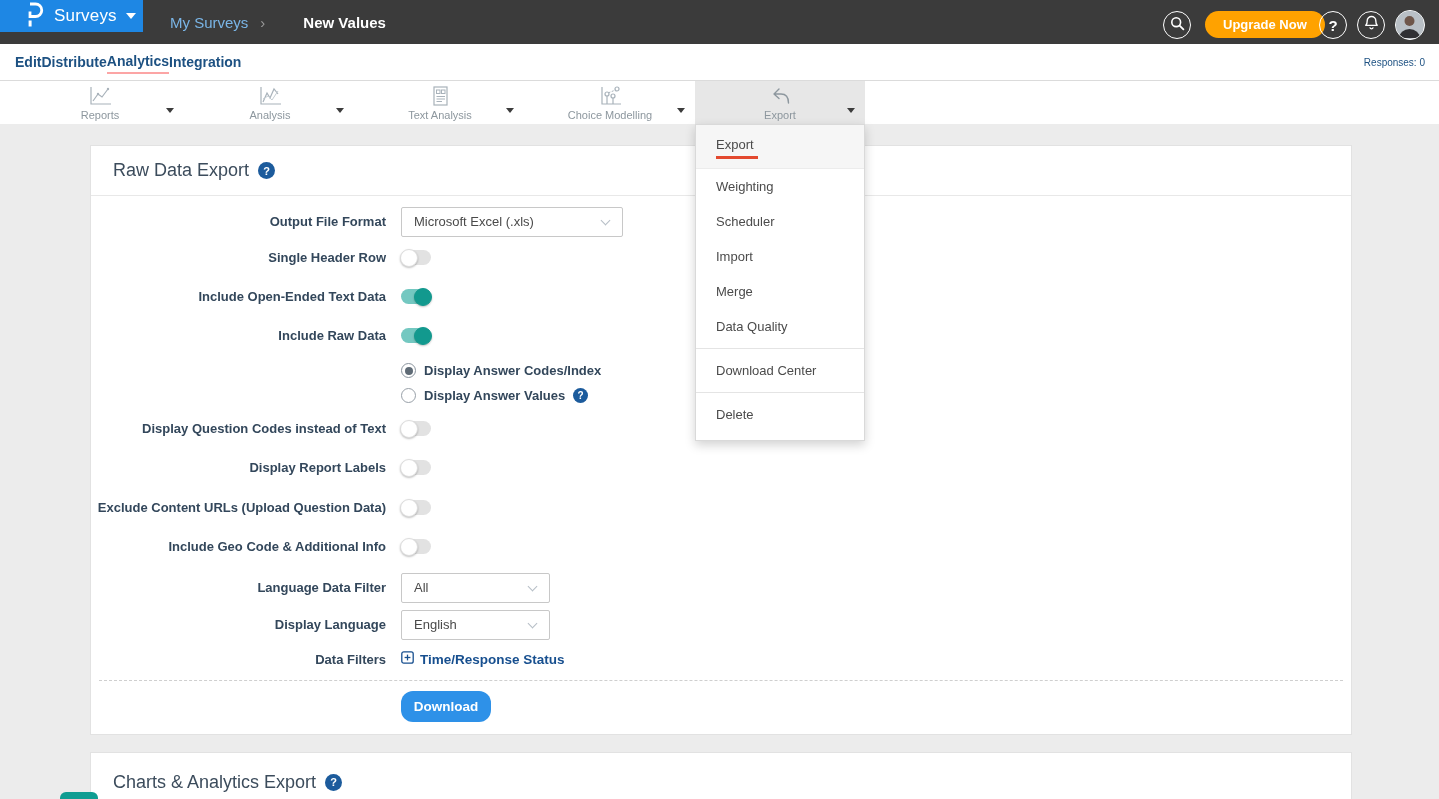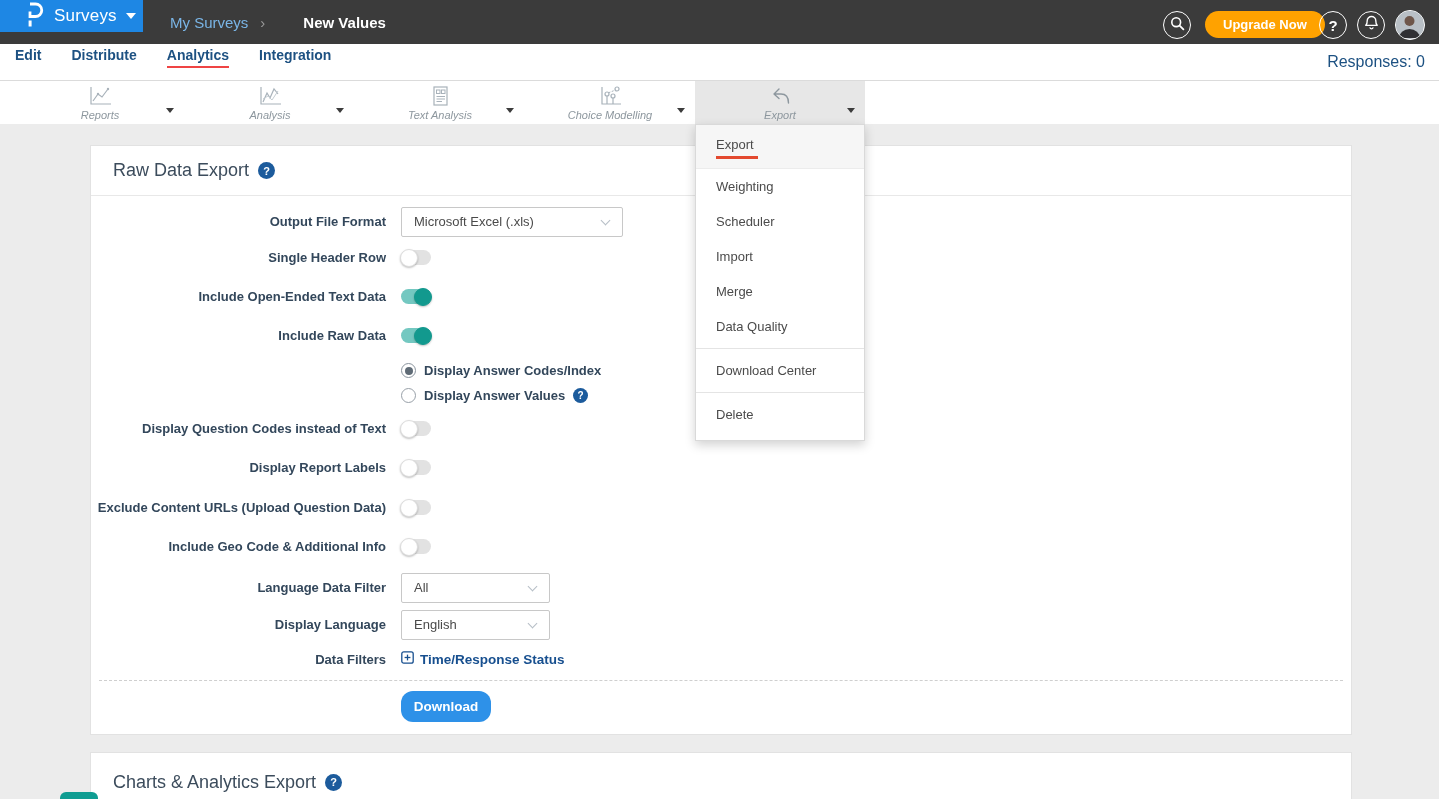--- a/index.html
+++ b/index.html
@@ -23,28 +23,28 @@
   .crumb-sep{color:#9a9a9a;font-size:15px;margin:0 14px 0 12px;}
   .crumb-current{color:#fff;font-size:15px;font-weight:700;margin-left:24px;}
   .hbtn{position:absolute;top:11px;width:28px;height:28px;border:1.5px solid #fff;border-radius:50%;display:flex;align-items:center;justify-content:center;cursor:pointer;color:#fff;}
   .hbtn.search{left:1163px;} .hbtn.help{left:1319px;} .hbtn.bell{left:1357px;}
   .hbtn.qmark{font-size:15px;font-weight:700;}
   .upgrade{position:absolute;left:1205px;top:11px;height:27px;padding:0 18px;background:var(--upgrade_orange);border:none;border-radius:14px;color:#fff;font-weight:700;font-size:13px;font-family:"Liberation Sans",sans-serif;cursor:pointer;}
   .avatar{position:absolute;left:1395px;top:10px;width:30px;height:30px;border-radius:50%;border:1.5px solid #fff;overflow:hidden;background:#aeb6bd;cursor:pointer;}
 
   
   .navrow{position:absolute;left:0;top:44px;width:1439px;height:37px;background:#fff;border-bottom:1px solid #dcdcdc;}
-  .tabs{position:absolute;left:15px;top:0;height:36px;display:flex;align-items:flex-start;gap:30px;}
+  .tabs{position:absolute;left:15px;top:0;height:36px;display:flex;align-items:center;}
   .tab{font-size:14px;font-weight:700;color:var(--link_blue);cursor:pointer;padding:3px 0;}
-  .tab.active{border-bottom:2px solid #ef4444;}
-  .responses{position:absolute;right:14px;top:0;height:36px;display:flex;align-items:center;color:var(--link_blue);font-size:16px;}
+  .tab.active{border-bottom:2px solid #fca5a5;}
+  .responses{position:absolute;right:14px;top:0;height:36px;display:flex;align-items:center;color:var(--link_blue);font-size:10px;}
 
   
   .toolbar{position:absolute;left:0;top:81px;width:1439px;height:43px;background:#fff;box-shadow:0 2px 3px rgba(0,0,0,.12);}
-  .titem{position:absolute;top:0;height:43px;width:130px;text-align:center;cursor:pointer;padding-top:4px;font-style:italic;}
+  .titem{position:absolute;top:0;height:43px;width:130px;text-align:center;cursor:pointer;padding-top:4px;}
   .titem.active{width:170px;background:#e7e7e7;}
   .ticon{height:22px;display:flex;justify-content:center;}
   .tlab{font-size:11px;color:#8d979e;margin-top:2px;}
   .tcaret{position:absolute;top:18px;width:12px;height:12px;cursor:pointer;}
   .caret-d{display:inline-block;width:0;height:0;border-left:4.5px solid transparent;border-right:4.5px solid transparent;border-top:5.5px solid #3c3c3c;}
 
   
   .menu{position:absolute;left:695px;top:124px;width:170px;background:#fff;border:1px solid #d9d9d9;box-shadow:0 4px 10px rgba(0,0,0,.18);z-index:50;padding-bottom:8px;}
   .mi{padding:10px 20px;font-size:13px;color:#4b4b4b;cursor:pointer;}
   .mi.active{background:#f6f6f6;border-bottom:1px solid #ececec;padding:12px 20px 9px;}

